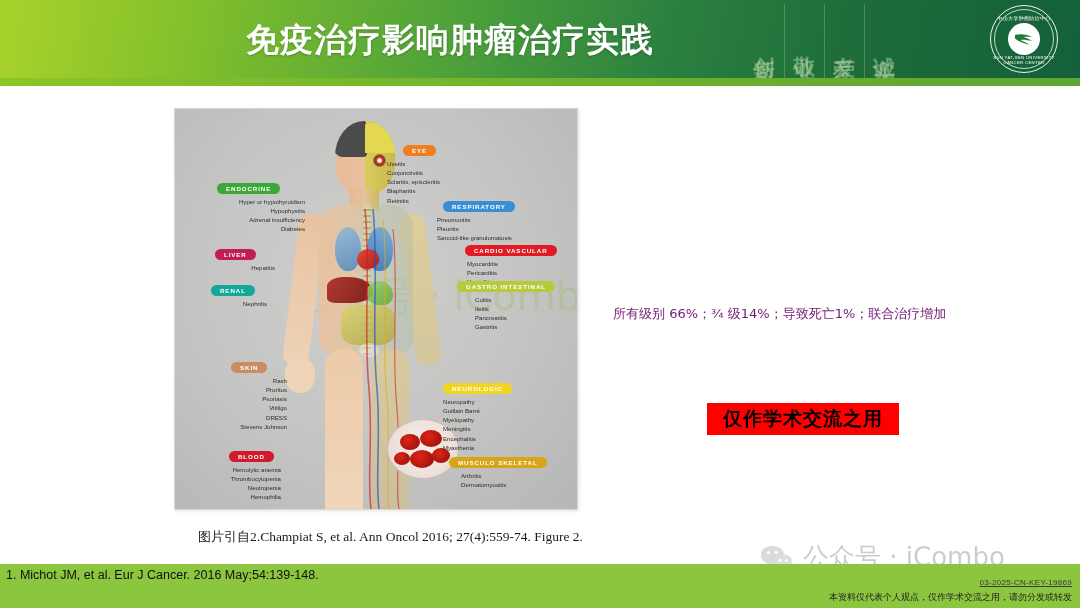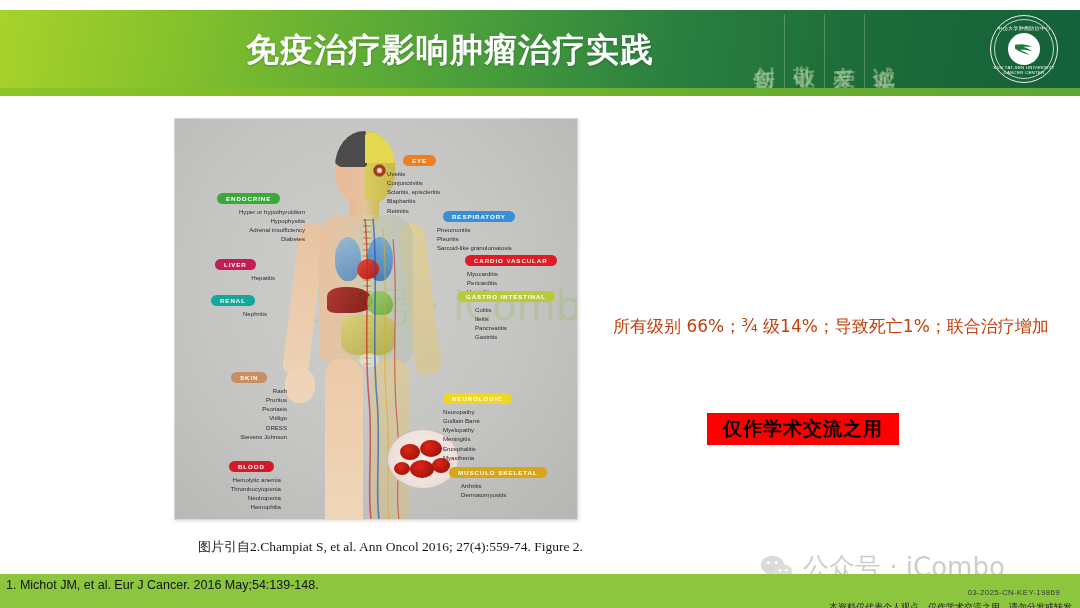--- a/index.html
+++ b/index.html
@@ -7,21 +7,20 @@
   html, body {
     width: 1080px; height: 608px;
     background: #ffffff;
     font-family: "Liberation Sans", "DejaVu Sans", sans-serif;
     overflow: hidden;
   }
   .slide {
     position: relative;
     width: 1080px; height: 540px;
     background: #ffffff;
-    margin-top: 10px;
   }
 
   
   .header {
     position: absolute; left: 0; top: 0;
     width: 1080px; height: 78px;
     background: linear-gradient(100deg, #a8d22b 0%, #86c22b 16%, #4ea23a 42%, #2a8040 62%, #1d6b39 80%, #14603a 100%);
     overflow: hidden;
   }
   .header-underline {
@@ -259,21 +258,21 @@
     font-family: "Liberation Serif", serif;
   }
   .fig-caption .cn {
     font-family: "DejaVu Sans", "Liberation Sans", sans-serif;
     font-size: 13px;
   }
 
   
   .stat-line {
     position: absolute; left: 613px; top: 305px;
-    font-size: 17px; color: #c2410c;
+    font-size: 13px; color: #701a75;
     white-space: nowrap;
     font-family: "DejaVu Sans", "Liberation Sans", sans-serif;
   }
   .red-box {
     position: absolute; left: 707px; top: 403px;
     width: 192px; height: 32px;
     background: #ff0000;
     display: flex; align-items: center; justify-content: center;
   }
   .red-box span {
@@ -298,23 +297,24 @@
     position: absolute; left: 0; top: 564px;
     width: 1080px; height: 44px;
     background: #8cc63e;
   }
   .refs {
     position: absolute; left: 6px; top: 3px;
     font-size: 12.5px; color: #111111; line-height: 1.42;
     font-family: "Liberation Sans", sans-serif;
   }
   .footer-code {
-    position: absolute; right: 20px; top: 14px;
+    position: absolute; right: 8px; top: 14px;
     font-size: 8px; color: #3b3b3b; letter-spacing: .3px;
     font-family: "Liberation Sans", sans-serif;
+    text-decoration: underline;
   }
   .footer-disclaimer {
     position: absolute; right: 8px; top: 27px;
     font-size: 9px; color: #222222;
     font-family: "DejaVu Sans", "Liberation Sans", sans-serif;
   }
 </style>
 </head>
 <body>
 

